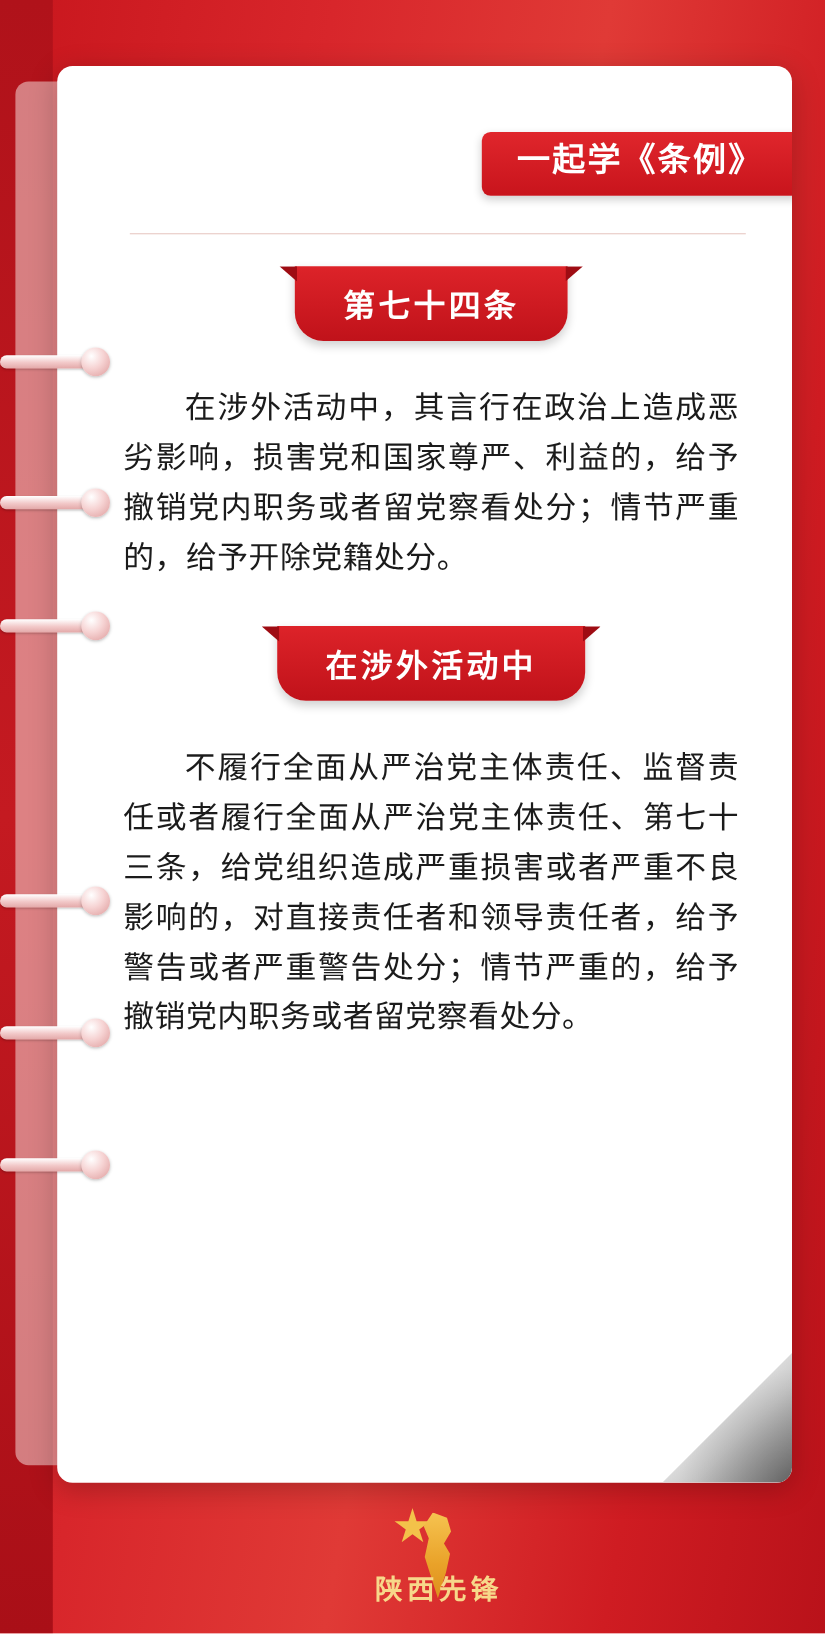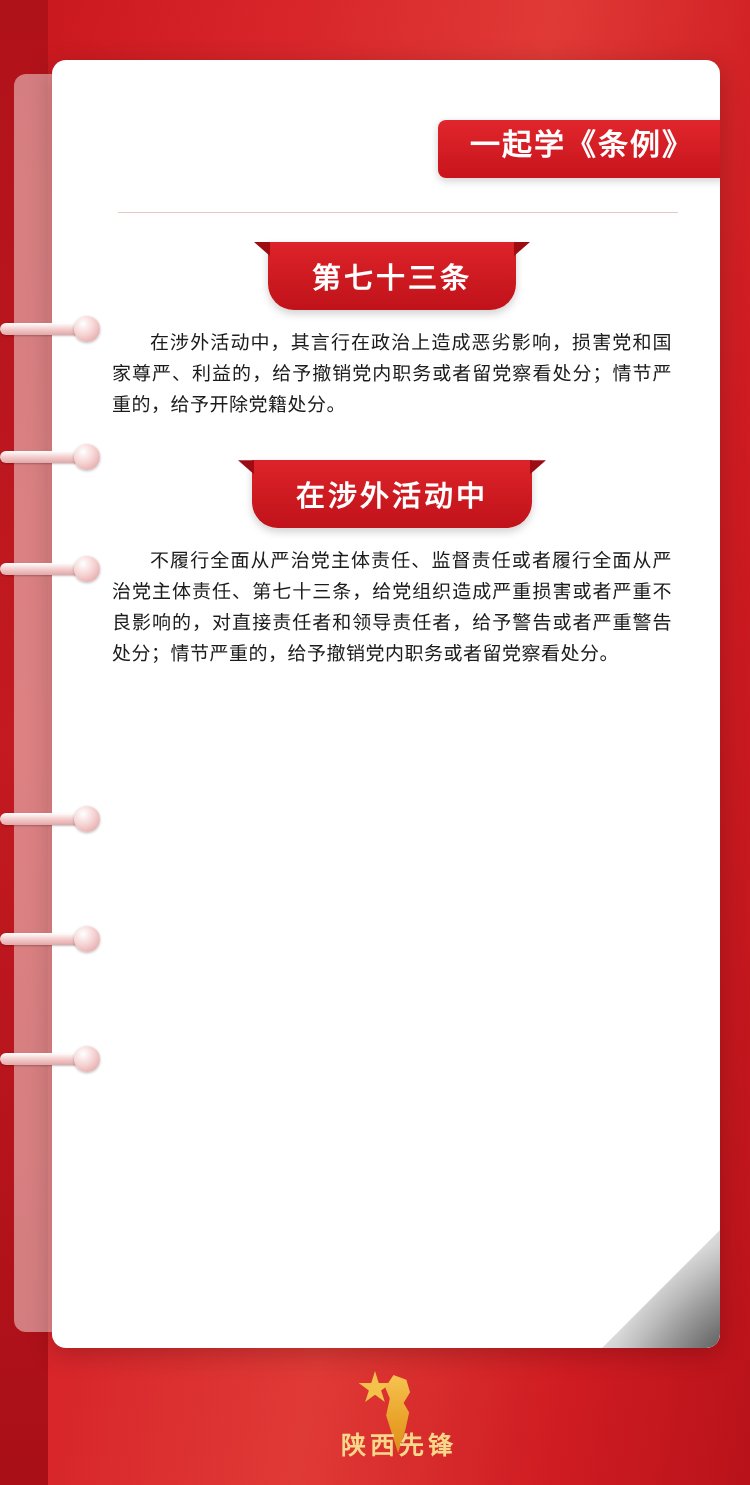--- a/index.html
+++ b/index.html
@@ -152,22 +152,22 @@
     position: absolute;
     top: 0;
     width: 16px;
     height: 14px;
     background: #9e0c13;
   }
   .plaque::before { left: -14px; clip-path: polygon(0 0, 100% 0, 100% 100%); }
   .plaque::after  { right: -14px; clip-path: polygon(0 0, 100% 0, 0 100%); }
 
   .body-text {
-    margin: 18px 8px 0 8px;
-    font-size: 19px;
+    margin: 38px 8px 0 8px;
+    font-size: 28px;
     line-height: 1.62;
     color: #1b1b1b;
     text-align: justify;
     text-indent: 2em;
     letter-spacing: 0.5px;
   }
   
   .curl {
     position: absolute;
     right: 0;
@@ -250,21 +250,21 @@
     <div class="ribbon">
       <span class="ribbon-text">一起学《条例》</span>
     </div>
 
     <div class="divider"></div>
 
     <div class="content">
 
       <div class="article">
         <div class="plaque-wrap">
-          <div class="plaque">第七十三条</div>
+          <div class="plaque">第七十四条</div>
         </div>
         <p class="body-text">在涉外活动中，其言行在政治上造成恶劣影响，损害党和国家尊严、利益的，给予撤销党内职务或者留党察看处分；情节严重的，给予开除党籍处分。</p>
       </div>
 
       <div class="article">
         <div class="plaque-wrap">
           <div class="plaque">在涉外活动中</div>
         </div>
         <p class="body-text">不履行全面从严治党主体责任、监督责任或者履行全面从严治党主体责任、第七十三条，给党组织造成严重损害或者严重不良影响的，对直接责任者和领导责任者，给予警告或者严重警告处分；情节严重的，给予撤销党内职务或者留党察看处分。</p>
       </div>

